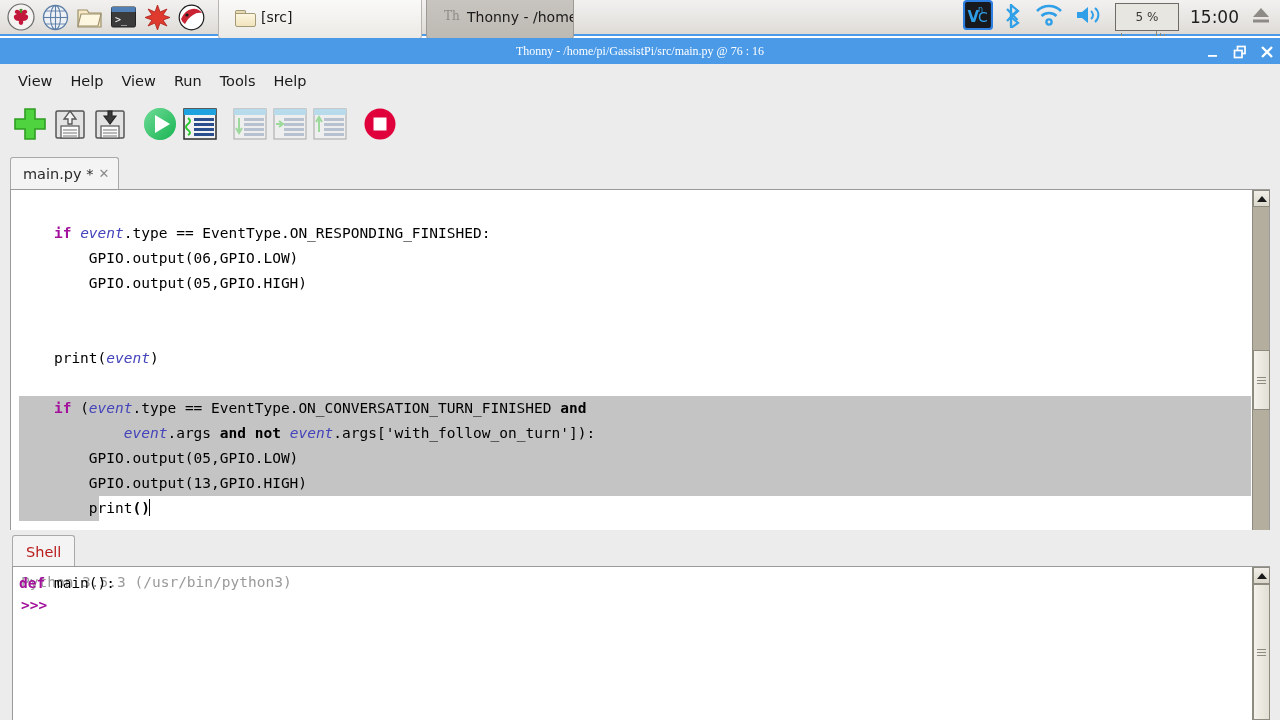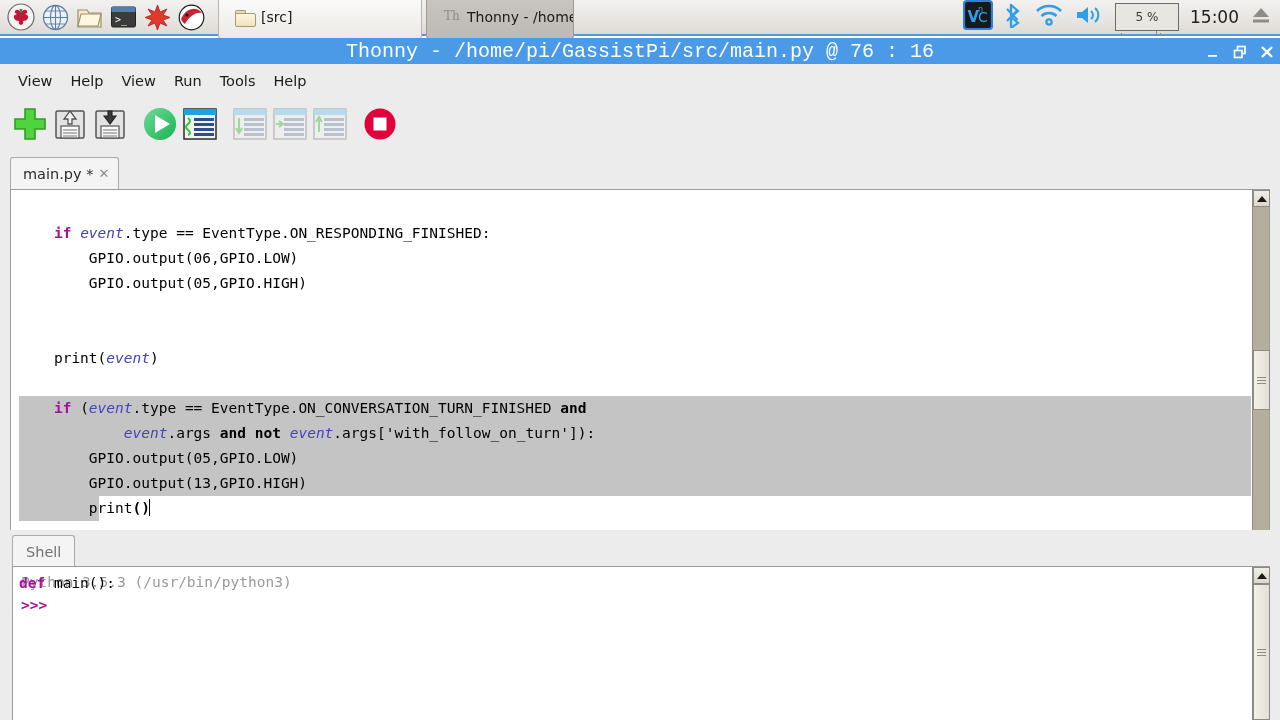--- a/index.html
+++ b/index.html
@@ -51,21 +51,21 @@
   }
   #cpu-meter span { font-size: 12px; color: #3a3a32; font-family:"DejaVu Sans",sans-serif; }
   #cpu-meter .spikes { position:absolute; left:0; bottom:0; width:100%; height:5px; }
   #clock { font-size: 17px; color: #1d1d1d; font-family:"DejaVu Sans",sans-serif; }
 
   
   #titlebar {
     position: absolute; left: 0; top: 38px; width: 1280px; height: 26px;
     background: #4a9ae8; display: flex; align-items: center; justify-content: center;
   }
-  #titlebar .ttl { font-size: 20px; color: #ffffff; font-family:Liberation Mono, monospace; }
+  #titlebar .ttl { font-size: 12px; color: #ffffff; font-family:Liberation Serif, serif; }
   #win-buttons { position: absolute; right: 6px; top: 0; height: 26px; display:flex; align-items:center; gap: 13px; }
   .wbtn { width: 14px; height: 14px; position: relative; cursor: default; }
 
   
   #menubar {
     position: absolute; left: 0; top: 64px; width: 1280px; height: 34px;
     background: #ececec; display: flex; align-items: center; padding-left: 9px; gap: 0px;
   }
   .menu-item {
     font-size: 14.5px; color: #1b1b1b; padding: 3px 9px;
@@ -156,21 +156,21 @@
   .tri-right { border-top:5px solid transparent; border-bottom:5px solid transparent; border-left:6px solid #1a1a1a; }
 
   
   #shell-area { position: absolute; left: 0; top: 530px; width: 1280px; height: 190px; background: #ececec; }
   #shell-tabstrip { position:absolute; left: 12px; top: 5px; height: 32px; display:flex; align-items:flex-end; }
   #tab-shell {
     height: 32px; background: #f4f4f4; border: 1px solid #a9a9a9; border-bottom:none;
     border-radius: 3px 3px 0 0; padding: 0 13px;
     display:flex; align-items:center;
   }
-  #tab-shell .lbl { font-size: 14.5px; color: #737373; font-family:"DejaVu Sans",sans-serif; }
+  #tab-shell .lbl { font-size: 14.5px; color: #b91c1c; font-family:"DejaVu Sans",sans-serif; }
   #shell-frame {
     position:absolute; left: 12px; top: 36px; width: 1258px; height: 172px;
     background: #ffffff; border: 1px solid #9a9a9a;
   }
   #shell-text {
     position:absolute; left:0; top:0; right:18px; bottom:0; padding: 4px 0 0 8px;
     font-family: "DejaVu Sans Mono", monospace; font-size: 14.5px; line-height: 23px;
     white-space: pre; overflow:hidden;
   }
   .sh-banner { color: #9a9a9a; }

